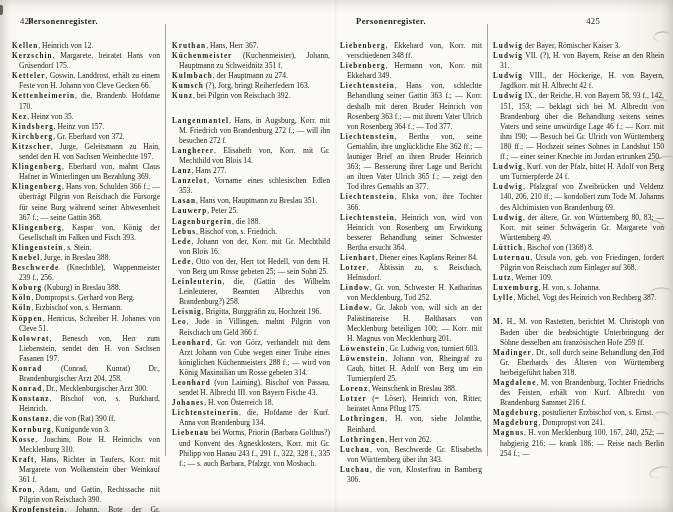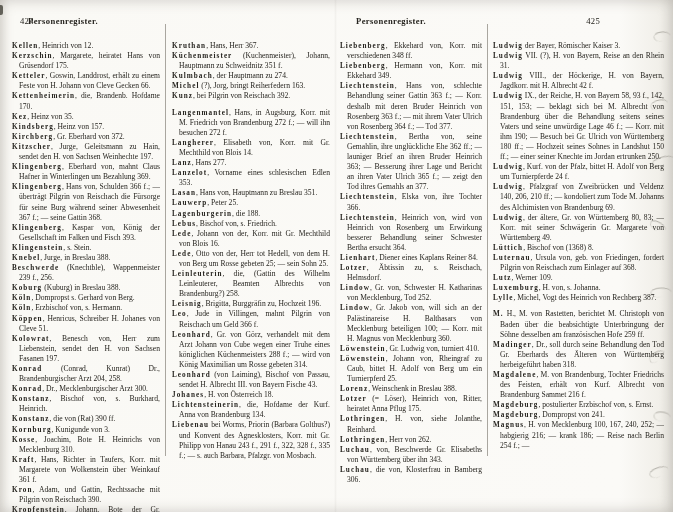--- a/index.html
+++ b/index.html
@@ -30,21 +30,21 @@
   .page-right .colA{width:142px;margin-right:11px;}
   .page-right .colB{width:171px;}
   .vrule{position:absolute;top:24px;width:1px;height:432px;background:#8d8a82;opacity:.75;}
   .vrule-left{left:165px;}
   .vrule-right{left:487px;}
   .entry{
     margin:0;padding-left:7px;text-indent:-7px;
     font-size:7.6px;line-height:10.1px;
     text-align:justify;text-justify:inter-word;
   }
-  .entry.gap{margin-top:6px;}
+  .entry.gap{margin-top:14px;}
   .entry .head{letter-spacing:1.05px;font-weight:bold;font-size:7.2px;}
   
   .mark-topleft{position:absolute;left:0;top:5px;width:3px;height:10px;background:#3a382f;opacity:.75;border-radius:0 2px 2px 0;}
   .edge-strip{position:absolute;right:0;top:0;width:26px;height:512px;pointer-events:none;}
   .scribble{
     position:absolute;width:9px;height:16px;
     border-left:1.6px solid rgba(75,72,62,.38);
     border-bottom:1px solid rgba(75,72,62,.22);
     border-radius:60% 40% 55% 45%;
     filter:blur(.4px);
@@ -99,21 +99,21 @@
           <p class="entry"><span class="head">Kornburg</span><span>, Kunigunde von 3.</span></p>
           <p class="entry"><span class="head">Kosse</span><span>, Joachim, Bote H. Heinrichs von Mecklenburg 310.</span></p>
           <p class="entry"><span class="head">Kraft</span><span>, Hans, Richter in Taufers, Korr. mit Margarete von Wolkenstein über Weinkauf 361 f.</span></p>
           <p class="entry"><span class="head">Kron</span><span>, Adam, und Gattin, Rechtssache mit Pilgrin von Reischach 390.</span></p>
           <p class="entry"><span class="head">Kropfenstein</span><span>, Johann, Bote der Gr. Margarete von Württemberg 207.</span></p>
         </div>
       <div class="col colB">
           <p class="entry"><span class="head">Kruthan</span><span>, Hans, Herr 367.</span></p>
           <p class="entry"><span class="head">Küchenmeister</span><span> (Kuchenmeister), Johann, Hauptmann zu Schweidnitz 351 f.</span></p>
           <p class="entry"><span class="head">Kulmbach</span><span>, der Hauptmann zu 274.</span></p>
-          <p class="entry"><span class="head">Michel</span><span> (?), Jorg, bringt Reiherfedern 163.</span></p>
+          <p class="entry"><span class="head">Kumsch</span><span> (?), Jorg, bringt Reiherfedern 163.</span></p>
           <p class="entry"><span class="head">Kunz</span><span>, bei Pilgrin von Reischach 392.</span></p>
           <p class="entry gap"><span class="head">Langenmantel</span><span>, Hans, in Augsburg, Korr. mit M. Friedrich von Brandenburg 272 f.; — will ihn besuchen 272 f.</span></p>
           <p class="entry"><span class="head">Langherer</span><span>, Elisabeth von, Korr. mit Gr. Mechthild von Blois 14.</span></p>
           <p class="entry"><span class="head">Lanz</span><span>, Hans 277.</span></p>
           <p class="entry"><span class="head">Lanzelot</span><span>, Vorname eines schlesischen Edlen 353.</span></p>
           <p class="entry"><span class="head">Lasan</span><span>, Hans von, Hauptmann zu Breslau 351.</span></p>
           <p class="entry"><span class="head">Lauwerp</span><span>, Peter 25.</span></p>
           <p class="entry"><span class="head">Lagenburgerin</span><span>, die 188.</span></p>
           <p class="entry"><span class="head">Lebus</span><span>, Bischof von, s. Friedrich.</span></p>
           <p class="entry"><span class="head">Lede</span><span>, Johann von der, Korr. mit Gr. Mechthild von Blois 16.</span></p>
@@ -139,22 +139,22 @@
       <div class="col colA">
           <p class="entry"><span class="head">Liebenberg</span><span>, Ekkehard von, Korr. mit verschiedenen 348 ff.</span></p>
           <p class="entry"><span class="head">Liebenberg</span><span>, Hermann von, Korr. mit Ekkehard 349.</span></p>
           <p class="entry"><span class="head">Liechtenstein</span><span>, Hans von, schlechte Behandlung seiner Gattin 363 f.; — Korr. deshalb mit deren Bruder Heinrich von Rosenberg 363 f.; — mit ihrem Vater Ulrich von Rosenberg 364 f.; — Tod 377.</span></p>
           <p class="entry"><span class="head">Liechtenstein</span><span>, Bertha von, seine Gemahlin, ihre unglückliche Ehe 362 ff.; — launiger Brief an ihren Bruder Heinrich 363; — Besserung ihrer Lage und Bericht an ihren Vater Ulrich 365 f.; — zeigt den Tod ihres Gemahls an 377.</span></p>
           <p class="entry"><span class="head">Liechtenstein</span><span>, Elska von, ihre Tochter 366.</span></p>
           <p class="entry"><span class="head">Liechtenstein</span><span>, Heinrich von, wird von Heinrich von Rosenberg um Erwirkung besserer Behandlung seiner Schwester Bertha ersucht 364.</span></p>
           <p class="entry"><span class="head">Lienhart</span><span>, Diener eines Kaplans Reiner 84.</span></p>
           <p class="entry"><span class="head">Lotzer</span><span>, Äbtissin zu, s. Reischach, Helmsdorf.</span></p>
           <p class="entry"><span class="head">Lindow</span><span>, Gr. von, Schwester H. Katharinas von Mecklenburg, Tod 252.</span></p>
-          <p class="entry"><span class="head">Lindow</span><span>, Gr. Jakob von, will sich an der Palästinareise H. Balthasars von Mecklenburg beteiligen 100; — Korr. mit H. Magnus von Mecklenburg 360.</span></p>
-          <p class="entry"><span class="head">Löwenstein</span><span>, Gr. Ludwig von, turniert 410.</span></p>
+          <p class="entry"><span class="head">Lindow</span><span>, Gr. Jakob von, will sich an der Palästinareise H. Balthasars von Mecklenburg beteiligen 100; — Korr. mit H. Magnus von Mecklenburg 201.</span></p>
+          <p class="entry"><span class="head">Löwenstein</span><span>, Gr. Ludwig von, turniert 603.</span></p>
           <p class="entry"><span class="head">Löwenstein</span><span>, Johann von, Rheingraf zu Caub, bittet H. Adolf von Berg um ein Turnierpferd 25.</span></p>
           <p class="entry"><span class="head">Lorenz</span><span>, Weinschenk in Breslau 388.</span></p>
           <p class="entry"><span class="head">Lotzer</span><span> (= Löser), Heinrich von, Ritter, heiratet Anna Pflug 175.</span></p>
           <p class="entry"><span class="head">Lothringen</span><span>, H. von, siehe Jolanthe, Reinhard.</span></p>
           <p class="entry"><span class="head">Lothringen</span><span>, Herr von 262.</span></p>
           <p class="entry"><span class="head">Luchau</span><span>, von, Beschwerde Gr. Elisabeths von Württemberg über ihn 343.</span></p>
           <p class="entry"><span class="head">Luchau</span><span>, die von, Klosterfrau in Bamberg 306.</span></p>
         </div>
       <div class="col colB">
           <p class="entry"><span class="head">Ludwig</span><span> der Bayer, Römischer Kaiser 3.</span></p>

